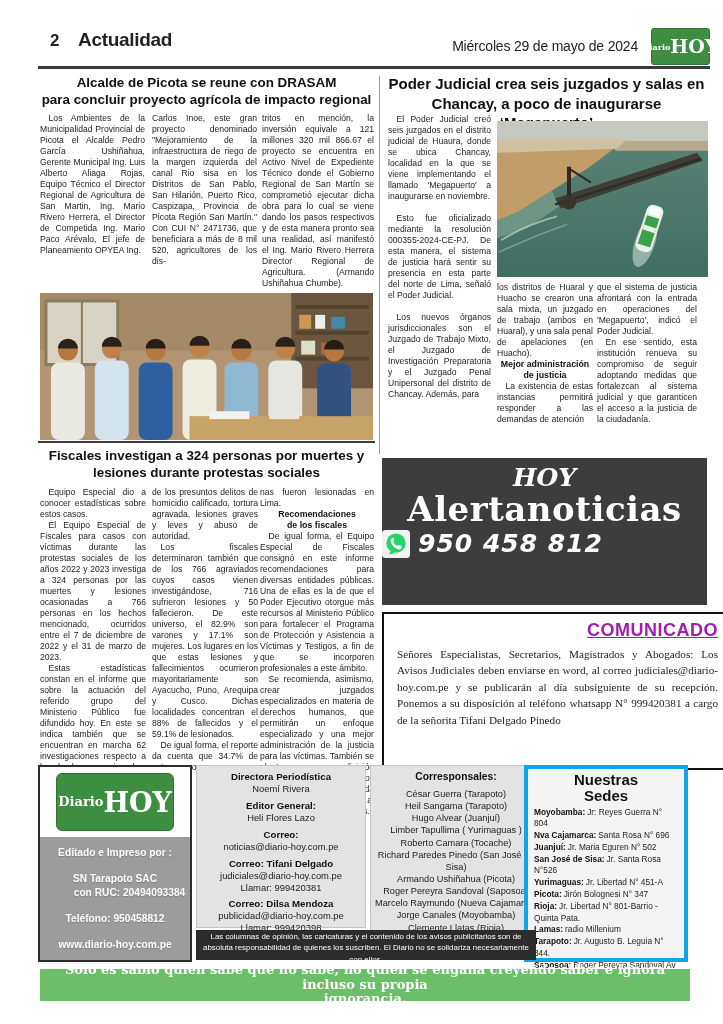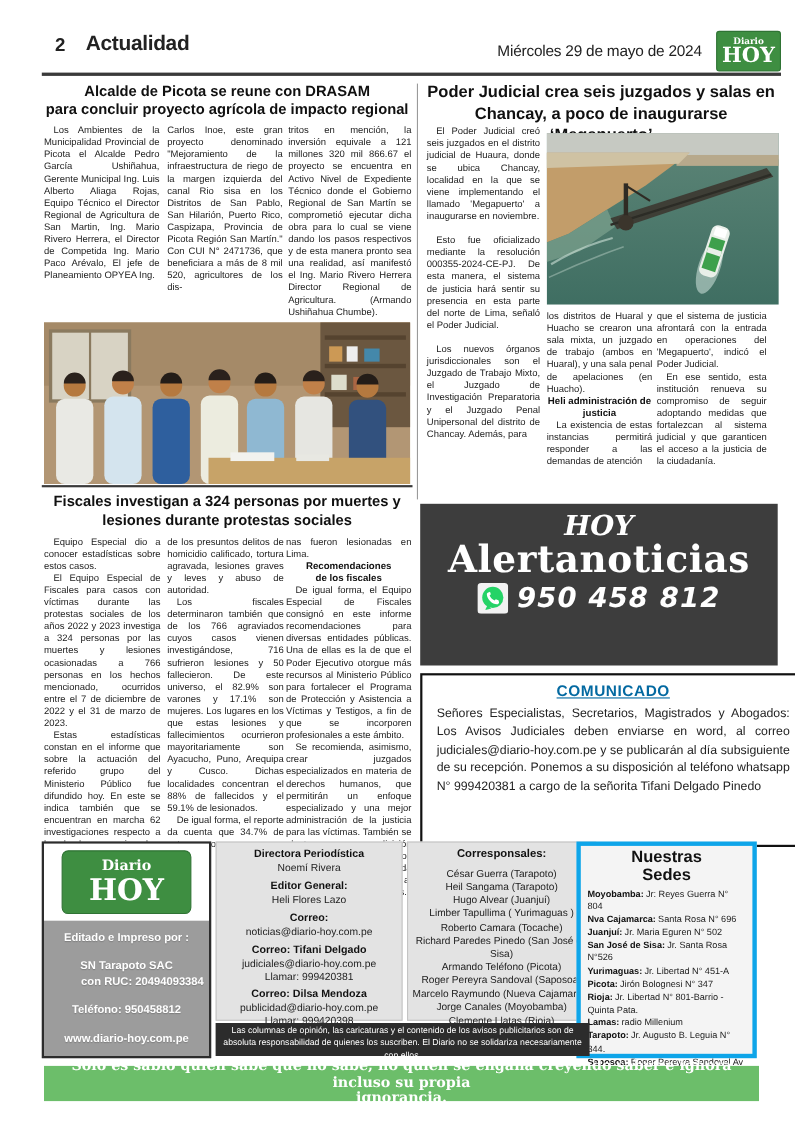--- a/index.html
+++ b/index.html
@@ -4,21 +4,21 @@
 <style>
   html,body{margin:0;padding:0;background:#d8d8d8;}
   .page{position:relative;width:723px;height:1024px;background:#ffffff;
         font-family:"Liberation Sans",sans-serif;color:#1a1a1a;overflow:hidden;margin:0 auto;}
   .abs{position:absolute;}
 
   
   .pagenum{left:50px;top:31px;font-size:17px;font-weight:bold;color:#222;}
   .section{left:78px;top:29px;font-size:19px;font-weight:bold;color:#222;letter-spacing:-0.3px;}
   .date{left:400px;top:38px;width:238px;text-align:right;font-size:14px;color:#222;letter-spacing:-0.2px;}
-  .logo-green{background:#3e8e41;color:#fff;display:flex;flex-direction:column;align-items:center;justify-content:center;
+  .logo-green{background:#3e8e41;color:#fff;display:flex;flex-direction:row;align-items:center;justify-content:center;
               font-family:"DejaVu Serif",serif;border-radius:3px;border:1px solid #2f7334;}
   .logo-head{left:651px;top:28px;width:57px;height:35px;}
   .logo-head .logo-top{font-size:8px;font-weight:bold;line-height:1;}
   .logo-head .logo-main{font-size:19px;font-weight:bold;line-height:1;}
   .rule-main{left:38px;top:66px;width:672px;height:3px;background:#3a3a3a;}
 
   
   .headline{font-weight:bold;text-align:center;white-space:pre-line;color:#101010;}
   .hl-left{left:38px;top:74px;width:337px;font-size:13.4px;line-height:1.3;text-align:center;}
   .hl-right{left:383px;top:74px;width:327px;font-size:15px;line-height:1.3;}
@@ -39,48 +39,48 @@
   .rp-c3{left:597px;top:282px;width:100px;}
 
   .fp-c1{left:40px;top:487px;width:106px;height:276px;}
   .fp-c2{left:152px;top:487px;width:106px;height:276px;}
   .fp-c3{left:260px;top:487px;width:114px;height:276px;}
 
   
   .alert-box{left:382px;top:458px;width:325px;height:147px;background:#3d3d3d;color:#fff;text-align:center;}
   .alert-brand{font-family:"DejaVu Serif",serif;font-weight:bold;font-style:italic;font-size:25px;line-height:1.1;margin-top:6px;}
   .alert-title{font-family:"DejaVu Serif",serif;font-weight:bold;font-size:34px;line-height:1.05;letter-spacing:0.5px;}
-  .alert-phone-row{display:flex;align-items:center;justify-content:center;gap:8px;margin-top:2px;}
+  .alert-phone-row{display:flex;align-items:center;gap:8px;margin-top:2px;}
   .alert-phone{font-weight:bold;font-style:italic;font-size:25px;letter-spacing:1px;font-family:"DejaVu Sans",sans-serif;}
   .alert-tagline{font-style:italic;font-weight:bold;font-size:10.3px;line-height:1.3;white-space:pre-line;margin-top:3px;}
 
   
   .comunicado{left:382px;top:612px;width:321px;height:142px;border:2px solid #111;background:#fff;padding:6px 13px;box-sizing:content-box;}
-  .com-title{color:#0369a1;font-weight:bold;font-size:14px;text-decoration:underline;text-align:center;letter-spacing:0.5px;margin-bottom:5px;}
-  .com-body{font-size:11.2px;line-height:1.47;text-align:justify;color:#222;}
+  .com-title{color:#a21caf;font-weight:bold;font-size:18px;text-decoration:underline;text-align:right;letter-spacing:0.5px;margin-bottom:5px;}
+  .com-body{font-size:11.2px;line-height:1.47;text-align:justify;color:#222;font-family:Liberation Serif, serif;}
 
   
   .pub-box{left:38px;top:765px;width:154px;height:197px;border:2px solid #2c2c2c;box-sizing:border-box;background:#9c9c9c;}
   .pub-white{position:absolute;left:0;top:0;width:100%;height:70px;background:#fff;display:flex;align-items:center;justify-content:center;}
   .logo-foot{width:116px;height:56px;border-radius:6px;}
   .logo-foot .logo-top{font-size:13px;font-weight:bold;line-height:1.15;}
   .logo-foot .logo-main{font-size:27px;font-weight:bold;line-height:1;}
   .pub-gray{position:absolute;left:0;top:70px;width:100%;bottom:0;text-align:center;}
   .pub-line{color:#fff;font-weight:bold;font-size:10.2px;line-height:1.3;text-shadow:0 1px 1px #00000033;}
   .pub-line.l0{margin:9px 0 13px;}
   .pub-line.l2{margin:0 0 13px;padding-left:29px;}
   .pub-line.l3{margin:0 0 13px;}
 
   .staff-panel{left:196px;top:765px;width:170px;height:163px;background:#e3e3e3;border:1px solid #c4c4c4;box-sizing:border-box;
                text-align:center;padding-top:5px;}
   .staff-label{font-weight:bold;font-size:9.7px;line-height:1.25;color:#111;}
   .staff-line{font-size:9.4px;line-height:1.25;color:#222;}
   .staff-group{margin-bottom:5px;}
 
-  .corr-panel{left:370px;top:765px;width:172px;height:163px;background:#e3e3e3;border:1px solid #c4c4c4;box-sizing:border-box;
+  .corr-panel{left:370px;top:765px;width:172px;height:195px;background:#e3e3e3;border:1px solid #c4c4c4;box-sizing:border-box;
               text-align:center;padding-top:5px;}
   .corr-title{font-weight:bold;font-size:10.3px;margin-bottom:6px;color:#111;}
   .corr-item{font-size:9.2px;line-height:1.32;color:#222;}
 
   .sedes-panel{left:524px;top:765px;width:164px;height:197px;background:#f4f4f4;border:4px solid #0ea5e9;box-sizing:border-box;padding:3px 6px;}
   .sedes-title{font-weight:bold;font-size:15px;line-height:1.05;text-align:center;white-space:pre-line;color:#111;margin-bottom:3px;}
   .sede-row{font-size:8.3px;line-height:1.42;color:#222;}
   .sede-city{font-weight:bold;color:#111;margin-right:2px;}
 
   .disclaimer{left:196px;top:930px;width:340px;height:30px;background:#2c2c2c;color:#fff;font-size:7.9px;line-height:1.45;
@@ -189,21 +189,21 @@
         <rect x="146" y="106" width="13" height="5" fill="#e9efe9"></rect>
         <rect x="147" y="86" width="11" height="8" fill="#ffffff"></rect>
       </g>
       <path d="M4 120 Q30 104 60 96" stroke="#cfe2d8" stroke-width="2" fill="none" opacity="0.6"></path>
       <path d="M2 132 Q36 116 70 104" stroke="#cfe2d8" stroke-width="1.5" fill="none" opacity="0.4"></path>
     </svg>
   </div>
 
   <div class="abs rp-c2">
     <div class="colbody">los distritos de Huaral y Huacho se crearon una sala mixta, un juzgado de trabajo (ambos en Huaral), y una sala penal de apelaciones (en Huacho).</div>
-    <div class="subhead">Heli administración de justicia</div>
+    <div class="subhead">Mejor administración de justicia</div>
     <div class="colbody"> La existencia de estas instancias permitirá responder a las demandas de atención</div>
   </div>
   <div class="abs colbody rp-c3">que el sistema de justicia afrontará con la entrada en operaciones del 'Megapuerto', indicó el Poder Judicial.
  En ese sentido, esta institución renueva su compromiso de seguir adoptando medidas que fortalezcan al sistema judicial y que garanticen el acceso a la justicia de la ciudadanía.</div>
 
   <div class="abs rule-mid"></div>
   <div class="abs headline hl-mid">Fiscales investigan a 324 personas por muertes y
 lesiones durante protestas sociales</div>
   <div class="abs colbody fp-c1"> Equipo Especial dio a conocer estadísticas sobre estos casos.
  El Equipo Especial de Fiscales para casos con víctimas durante las protestas sociales de los años 2022 y 2023 investiga a 324 personas por las muertes y lesiones ocasionadas a 766 personas en los hechos mencionado, ocurridos entre el 7 de diciembre de 2022 y el 31 de marzo de 2023.
@@ -280,21 +280,21 @@
   </div>
 
   <div class="abs corr-panel">
     <div class="corr-title">Corresponsales:</div>
     <div class="corr-item">César Guerra (Tarapoto)</div>
     <div class="corr-item">Heil Sangama (Tarapoto)</div>
     <div class="corr-item">Hugo Alvear (Juanjuí)</div>
     <div class="corr-item">Limber Tapullima ( Yurimaguas )</div>
     <div class="corr-item">Roberto  Camara (Tocache)</div>
     <div class="corr-item">Richard Paredes Pinedo (San José de Sisa)</div>
-    <div class="corr-item">Armando Teléfono (Picota)</div>
+    <div class="corr-item">Armando Ushiñahua (Picota)</div>
     <div class="corr-item">Roger Pereyra Sandoval (Saposoa)</div>
     <div class="corr-item">Marcelo Raymundo (Nueva Cajamarca)</div>
     <div class="corr-item">Jorge Canales (Moyobamba)</div>
     <div class="corr-item">Clemente Llatas (Rioja)</div>
   </div>
 
   <div class="abs sedes-panel">
     <div class="sedes-title">Nuestras
 Sedes</div>
     <div class="sede-row"><span class="sede-city">Moyobamba:</span><span>Jr: Reyes Guerra N° 804</span></div>

